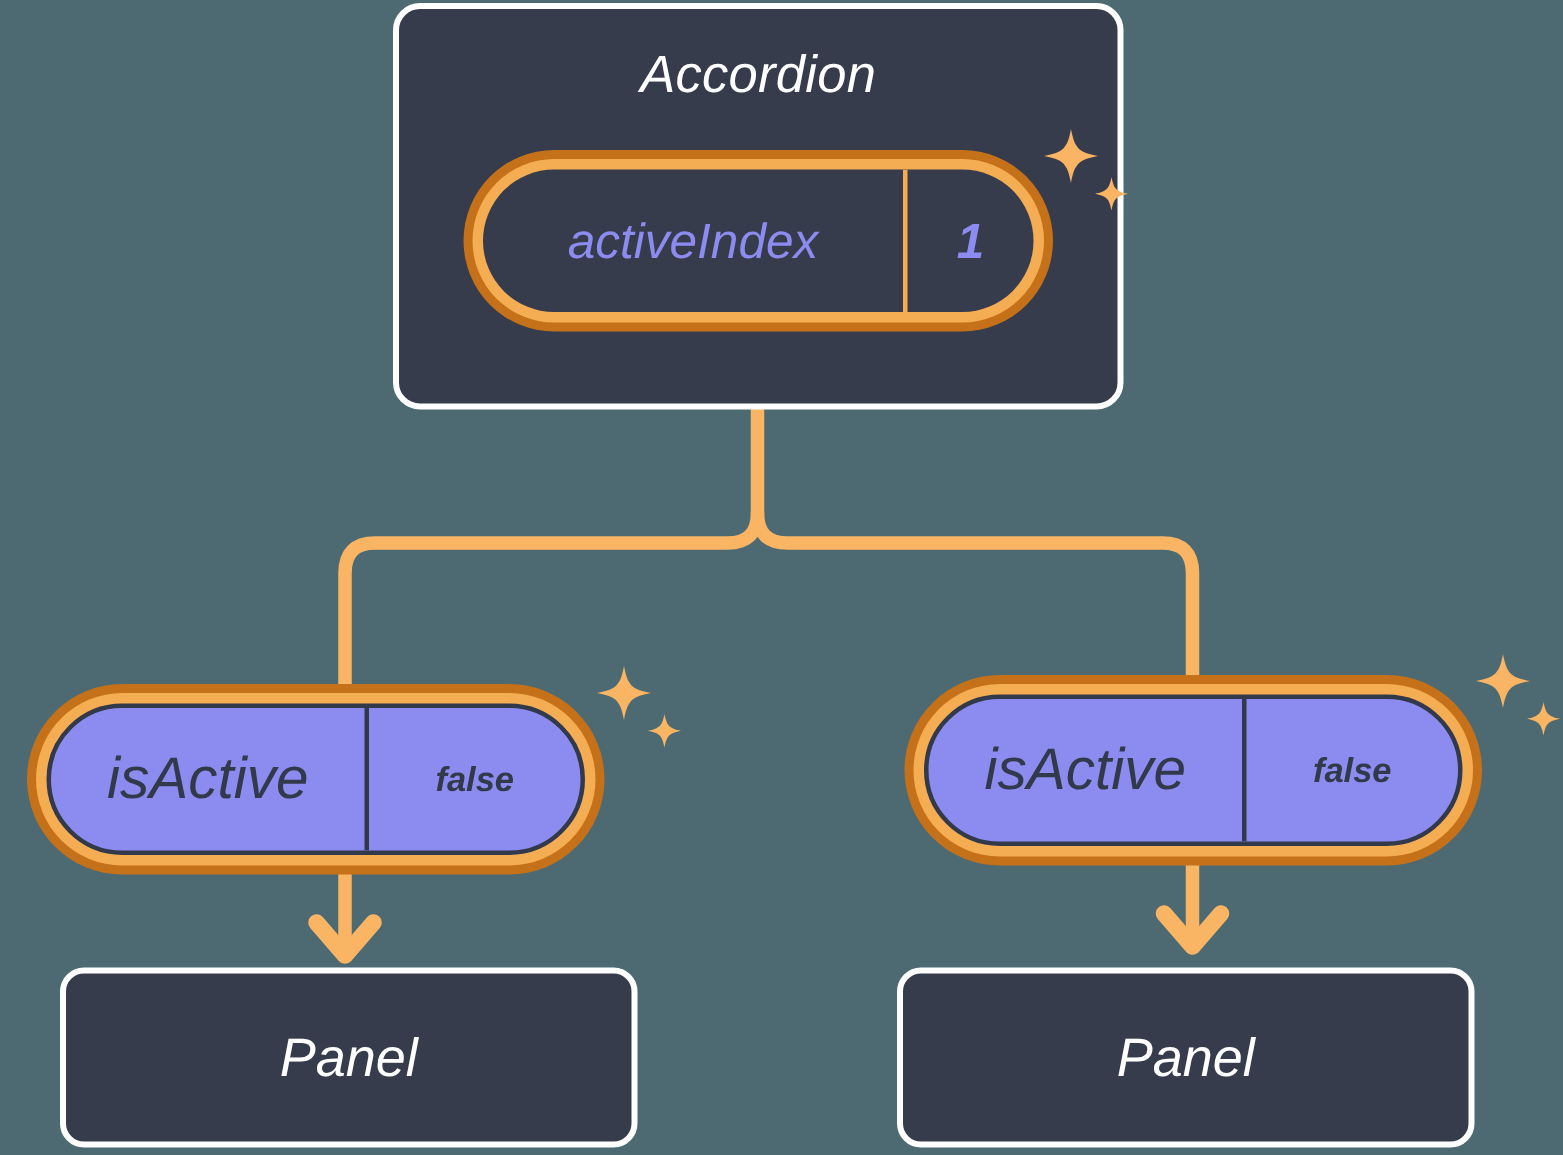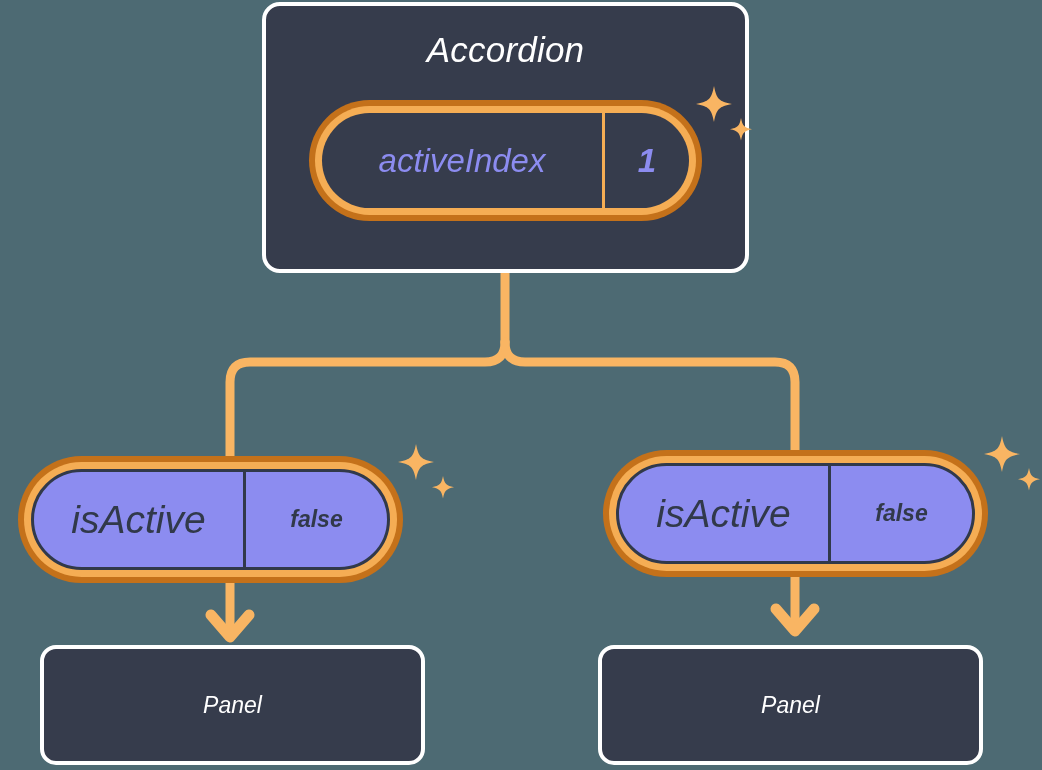--- a/index.html
+++ b/index.html
@@ -58,21 +58,21 @@
   .comp-box.panel {
     width: 385px;
     height: 120px;
     align-items: center;
     border-radius: 16px;
   }
   .comp-box.panel.left  { left: 40px;  top: 645px; }
   .comp-box.panel.right { left: 598px; top: 645px; }
   .panel-title {
     color: #ffffff;
-    font-size: 23px;
+    font-size: 36px;
     font-weight: 400;
   }
 
   
   .pill {
     position: absolute;
     box-sizing: border-box;
     border-radius: 999px;
     display: flex;
     align-items: stretch;

